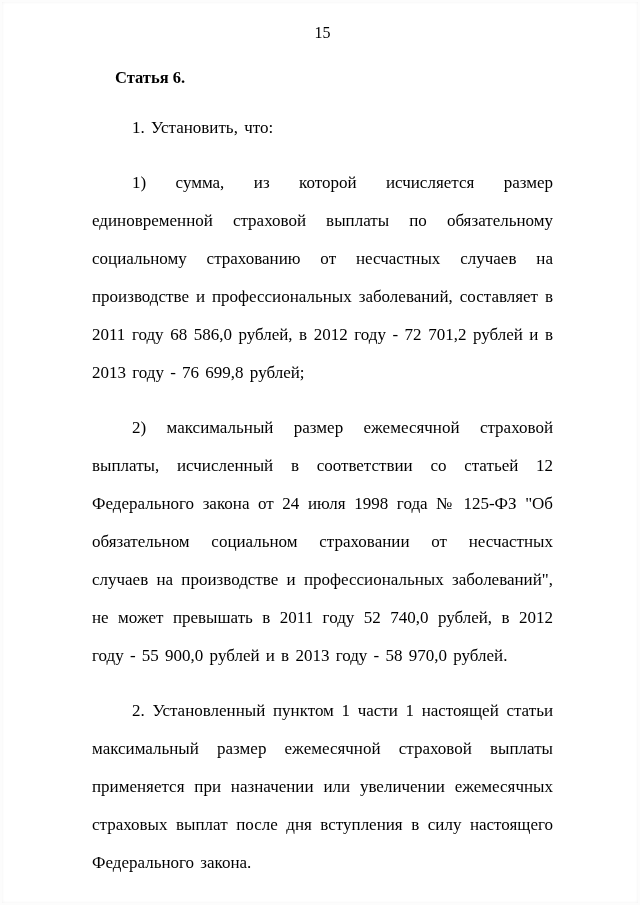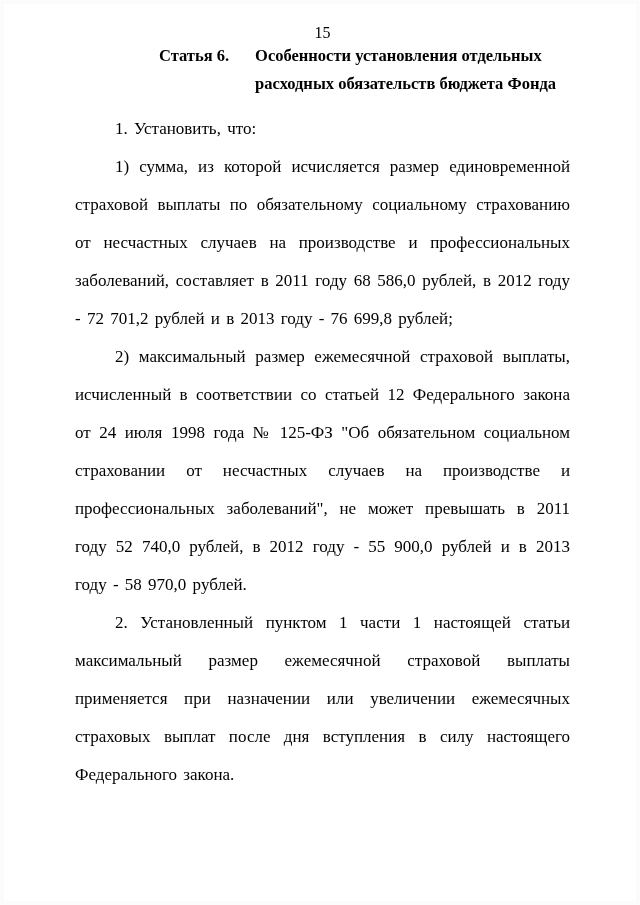--- a/index.html
+++ b/index.html
@@ -16,57 +16,56 @@
     box-sizing: border-box;
     padding: 24px 70px 0 75px;
     box-shadow: inset 0 0 0 2px #fcfcfc, inset 0 0 4px rgba(0,0,0,0.18);
     font-family: "Liberation Serif", "DejaVu Serif", serif;
     color: #000000;
     overflow: hidden;
   }
   .page-number {
     text-align: center;
     font-size: 16px;
+    margin-bottom: 22px;
   }
   .article-heading {
     display: flex;
     align-items: flex-start;
     font-weight: bold;
     font-size: 16.5px;
     line-height: 28px;
     margin-left: 40px;
     margin-bottom: 12px;
   }
   .article-label {
     white-space: nowrap;
     margin-right: 26px;
-    margin-left: 44px;
   }
   .article-title {
     flex: 1;
   }
   .body-text .para {
     font-size: 17px;
     line-height: 38px;
     text-align: justify;
     text-indent: 40px;
-    margin: 0;
+    margin: 17px;
     word-spacing: 2px;
   }
 </style>
 </head>
 <body>
 
 <div class="page">
 
   <div class="page-number">15</div>
 
   <div class="article-heading">
     <span class="article-label">Статья 6.</span>
-    <span class="article-title">Особенности установления отдельных расходных обязательств бюджета Фонда</span>
   </div>
 
   <div class="body-text">
     <p class="para">1. Установить, что:</p>
     <p class="para">1) сумма, из которой исчисляется размер единовременной страховой выплаты по обязательному социальному страхованию от несчастных случаев на производстве и профессиональных заболеваний, составляет в 2011 году 68 586,0 рублей, в 2012 году - 72 701,2 рублей и в 2013 году - 76 699,8 рублей;</p>
     <p class="para">2) максимальный размер ежемесячной страховой выплаты, исчисленный в соответствии со статьей 12 Федерального закона от 24 июля 1998 года № 125-ФЗ "Об обязательном социальном страховании от несчастных случаев на производстве и профессиональных заболеваний", не может превышать в 2011 году 52 740,0 рублей, в 2012 году - 55 900,0 рублей и в 2013 году - 58 970,0 рублей.</p>
     <p class="para">2. Установленный пунктом 1 части 1 настоящей статьи максимальный размер ежемесячной страховой выплаты применяется при назначении или увеличении ежемесячных страховых выплат после дня вступления в силу настоящего Федерального закона.</p>
   </div>
 
 </div>

